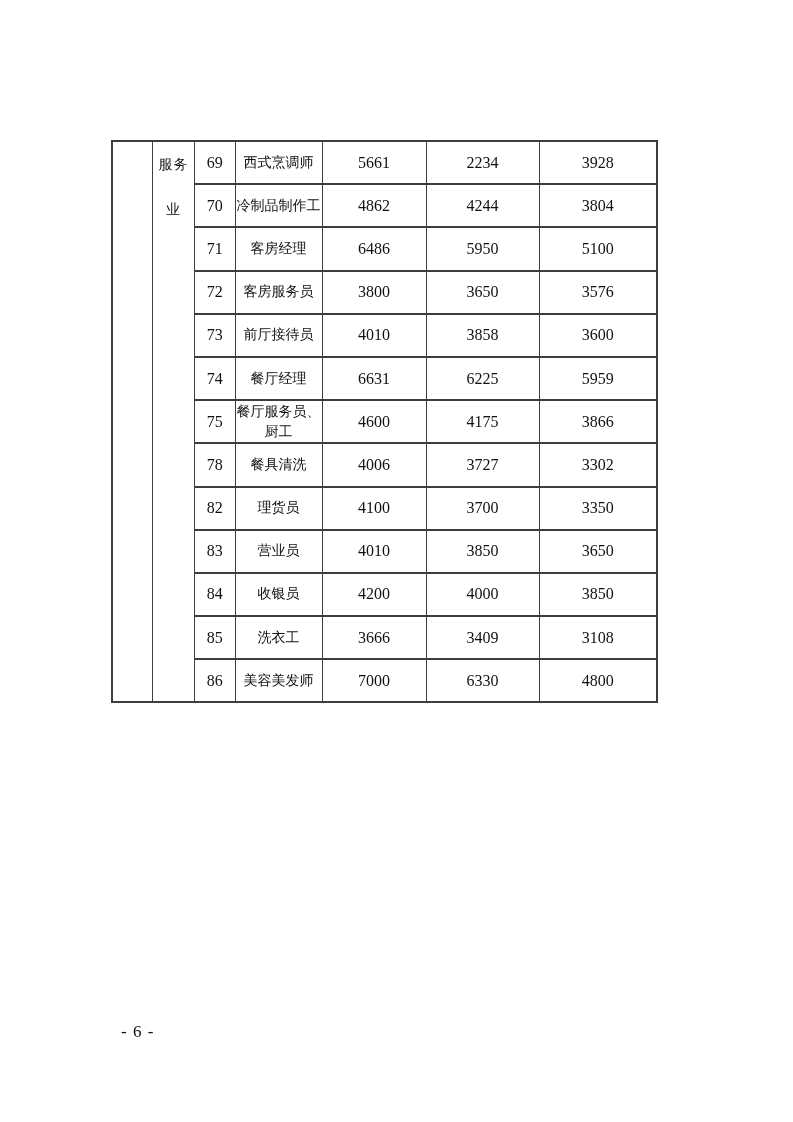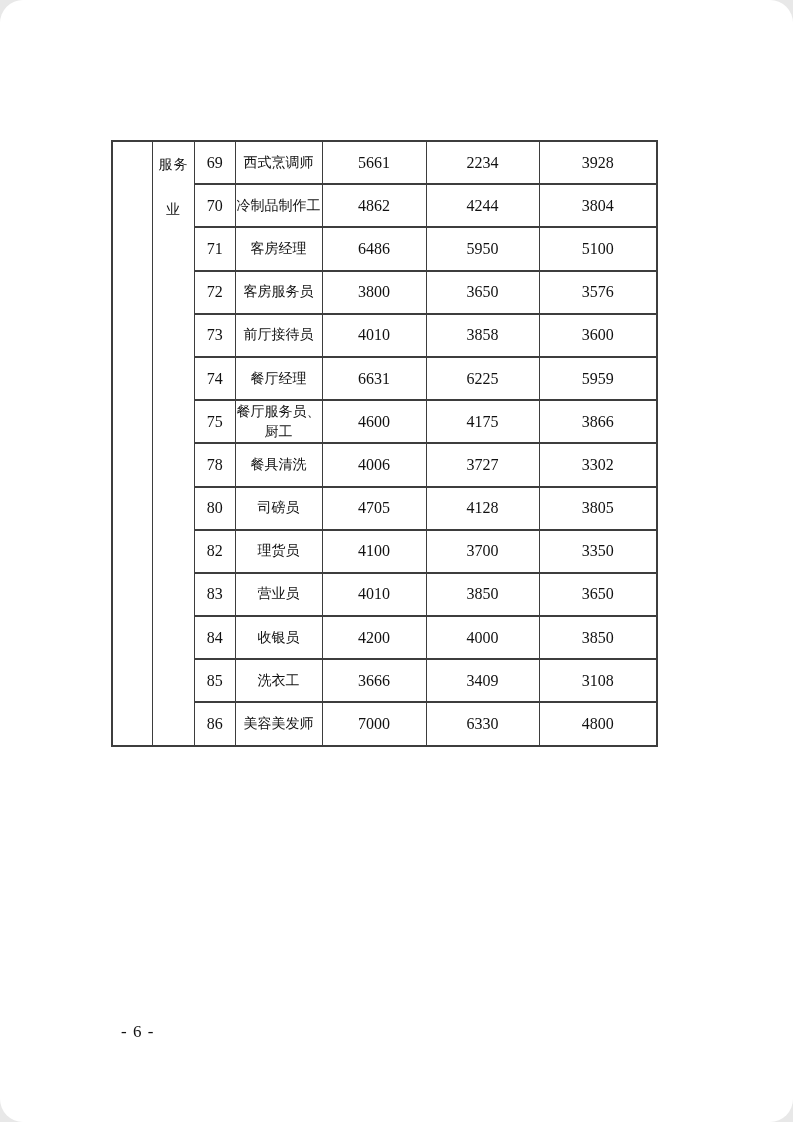--- a/index.html
+++ b/index.html
@@ -5,21 +5,20 @@
   html, body { margin: 0; padding: 0; background: #e8e8e8; }
   .page {
     position: relative;
     width: 793px;
     height: 1122px;
     margin: 0 auto;
     background: #ffffff;
     font-family: "Liberation Serif", "DejaVu Serif", serif;
     color: #111111;
     overflow: hidden;
-    border-radius: 23px;
   }
   .wage-table {
     position: absolute;
     left: 111px;
     top: 140px;
     display: flex;
     border: 2px solid #3d3d3d;
     box-sizing: border-box;
     background: #ffffff;
   }
@@ -152,27 +151,20 @@
 
   <tr>
     <td class="cell-index">78</td>
     <td class="cell-name">餐具清洗</td>
     <td class="cell-value">4006</td>
     <td class="cell-value">3727</td>
     <td class="cell-value">3302</td>
   </tr>
 
 
-  <tr>
-    <td class="cell-index">80</td>
-    <td class="cell-name">司磅员</td>
-    <td class="cell-value">4705</td>
-    <td class="cell-value">4128</td>
-    <td class="cell-value">3805</td>
-  </tr>
 
 
   <tr>
     <td class="cell-index">82</td>
     <td class="cell-name">理货员</td>
     <td class="cell-value">4100</td>
     <td class="cell-value">3700</td>
     <td class="cell-value">3350</td>
   </tr>
 

